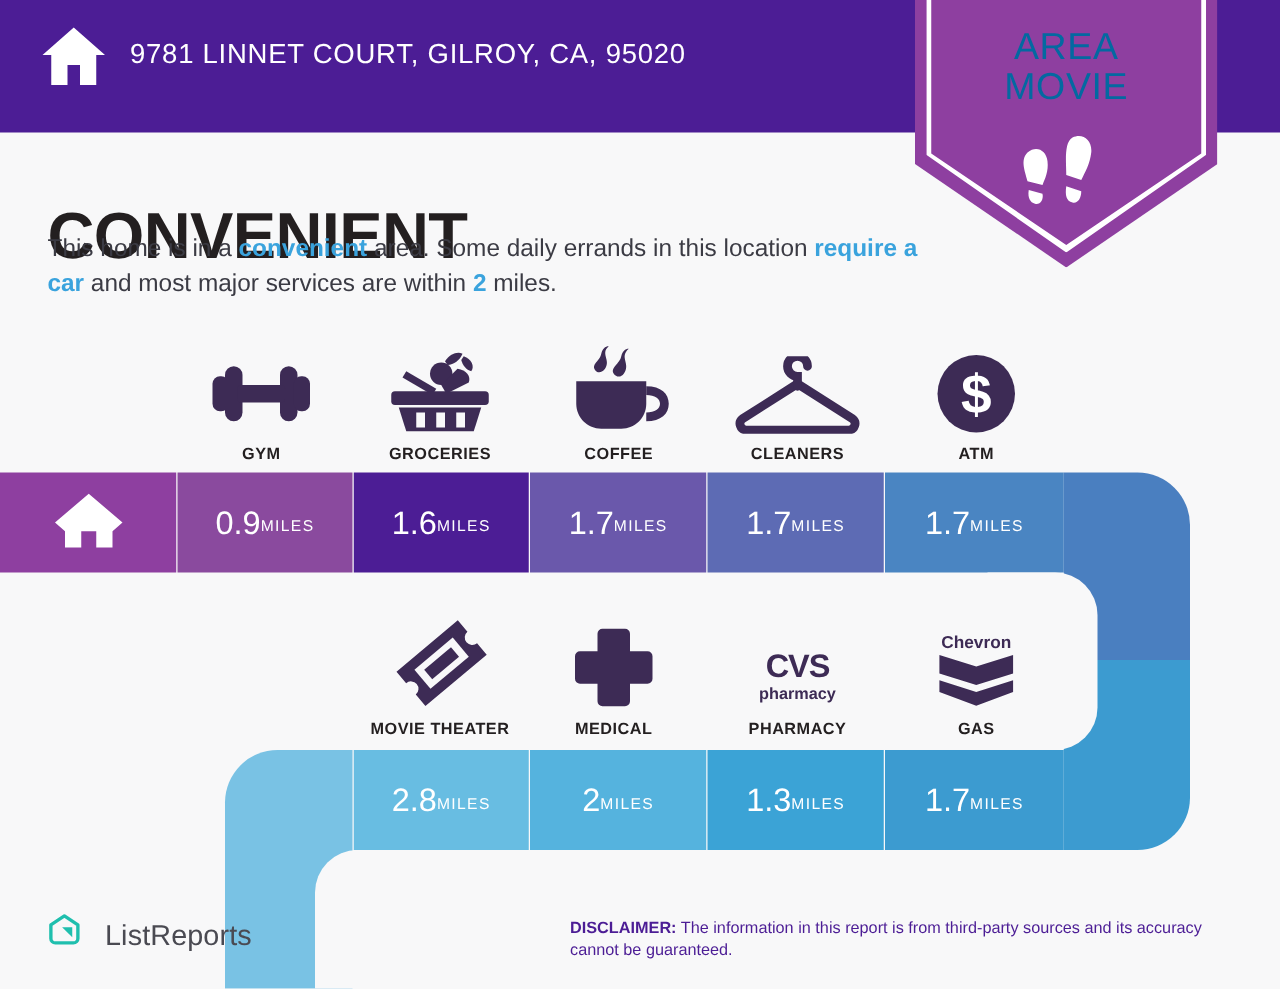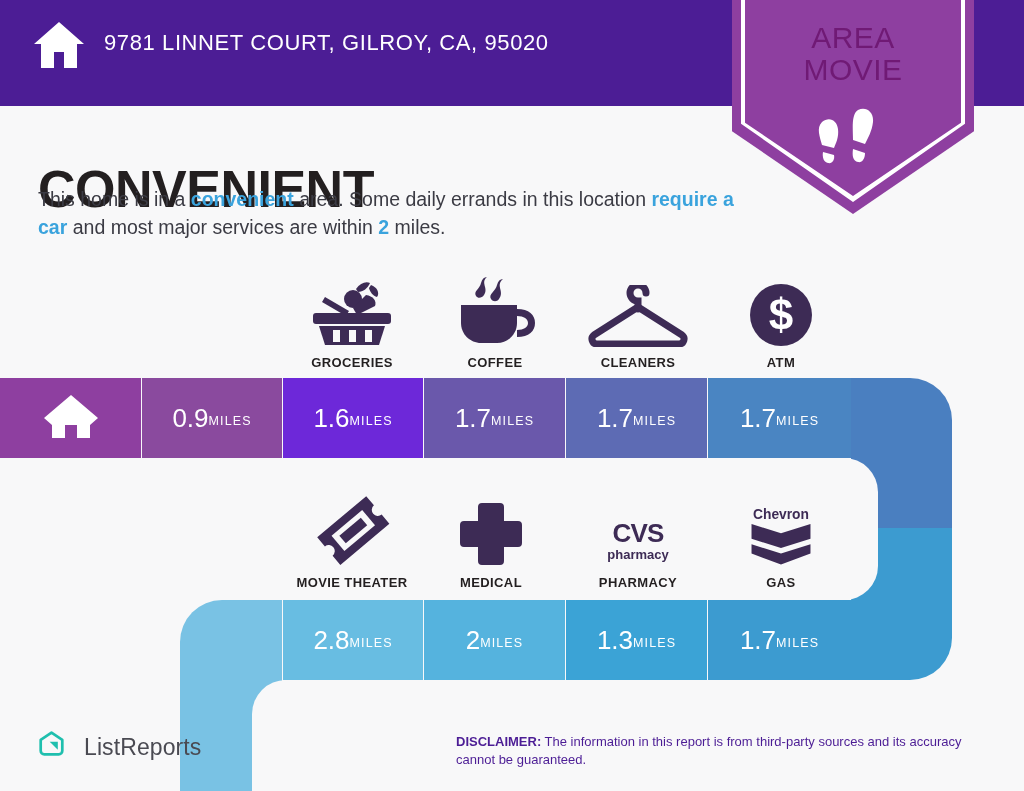--- a/index.html
+++ b/index.html
@@ -32,21 +32,21 @@
     clip-path:polygon(0 0,100% 0,100% 62%,50% 100%,0 62%);
   }
   .badge-outline{
     position:absolute;left:741px;top:-4px;width:224px;height:206px;
     -webkit-clip-path:polygon(0 0,100% 0,100% 62%,50% 100%,0 62%,0 0,4px 0,4px calc(62% - 1px),50% calc(100% - 6px),calc(100% - 4px) calc(62% - 1px),calc(100% - 4px) 0,0 0);
     clip-path:polygon(0 0,100% 0,100% 62%,50% 100%,0 62%,0 0,4px 0,4px calc(62% - 1px),50% calc(100% - 6px),calc(100% - 4px) calc(62% - 1px),calc(100% - 4px) 0,0 0);
     background:#ffffff;
   }
   .badge-title{
     position:absolute;left:732px;top:22px;width:242px;
-    text-align:center;color:#701a75;line-height:1.06;
+    text-align:center;color:#0369a1;line-height:1.06;
     font-size:30px;font-weight:400;letter-spacing:.5px;
   }
   .badge-feet{position:absolute;left:812px;top:108px;width:82px;height:56px;}
 
   
   .big-title{
     position:absolute;left:38px;top:124px;
     font-size:52px;font-weight:bold;color:#231f20;letter-spacing:-0.5px;
   }
   .lede{
@@ -108,20 +108,34 @@
         <path d="M41 41 l12 4 c0 6 -3 10 -7 9 c-5 -1 -6 -6 -5 -13 Z"></path>
       </g>
     </svg>
   </span>
 
   <h1 class="big-title">CONVENIENT</h1>
   <div class="lede">
     <span>This home is in a </span><span class="hl">convenient</span><span> area. Some daily errands in this location </span><span class="hl">require a car</span><span> and most major services are within </span><span class="hl">2</span><span> miles.</span>
   </div>
 
+  <div class="icon-cell" style="left:138px;top:275px;">
+    <div class="icon-art">
+      <svg viewBox="0 0 94 64" width="94" height="64" aria-hidden="true">
+        <g class="ink">
+          <rect x="8" y="18" width="13" height="28" rx="6"></rect>
+          <rect x="18" y="10" width="14" height="44" rx="7"></rect>
+          <rect x="62" y="10" width="14" height="44" rx="7"></rect>
+          <rect x="73" y="18" width="13" height="28" rx="6"></rect>
+          <rect x="28" y="25" width="38" height="14" rx="3"></rect>
+        </g>
+      </svg>
+    </div>
+    <div class="icon-label">GYM</div>
+  </div>
 
   <div class="icon-cell" style="left:281px;top:275px;">
     <div class="icon-art">
       <svg viewBox="0 0 86 72" width="86" height="72" aria-hidden="true">
         <g class="ink">
           <path d="M16 22 L40 36 L37 41 L13 27 Z"></path>
           <circle cx="44" cy="24" r="9"></circle>
           <path d="M47 14 c4 -6 10 -8 14 -6 c-2 5 -7 9 -12 9 Z"></path>
           <path d="M62 10 c6 2 9 8 6 12 c-4 -1 -7 -5 -8 -9 Z"></path>
           <path d="M57 20 c7 1 11 6 9 11 l-18 9 l-4 -7 Z"></path>
@@ -177,21 +191,21 @@
       <svg viewBox="0 0 56 48" width="56" height="48" aria-hidden="true">
         <path fill="#ffffff" d="M28 3 L55 26 L47 33 L47 46 L34 46 L34 33 L22 33 L22 46 L9 46 L9 33 L1 26 Z"></path>
       </svg>
     </span>
   </div>
 
   <div class="seg" style="left:142px;top:378px;width:140px;background:#8a4a9e;">
     <div class="val">0.9</div>
     <div class="unit">MILES</div>
   </div>
-  <div class="seg" style="left:283px;top:378px;width:140px;background:#6d28d9;">
+  <div class="seg" style="left:283px;top:378px;width:140px;background:#4c1d95;">
     <div class="val">1.6</div>
     <div class="unit">MILES</div>
   </div>
   <div class="seg" style="left:424px;top:378px;width:141px;background:#6a58ab;">
     <div class="val">1.7</div>
     <div class="unit">MILES</div>
   </div>
   <div class="seg" style="left:566px;top:378px;width:141px;background:#5d6bb4;">
     <div class="val">1.7</div>
     <div class="unit">MILES</div>

